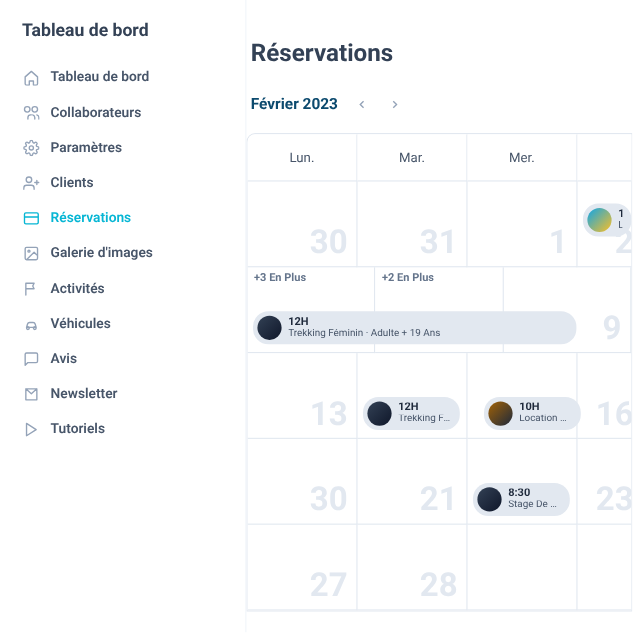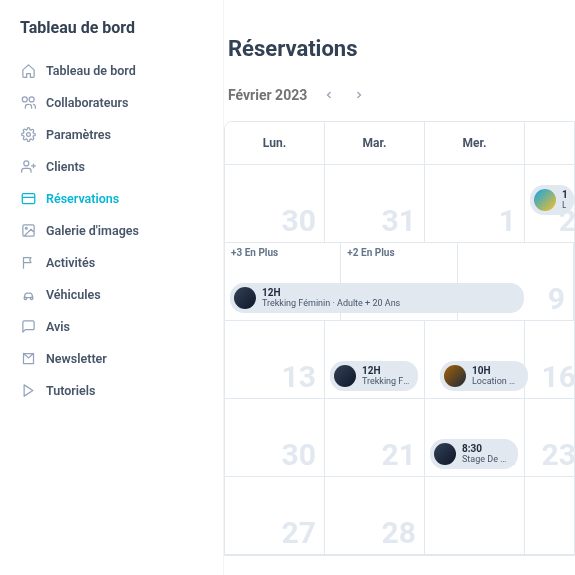--- a/index.html
+++ b/index.html
@@ -58,39 +58,39 @@
     color: #334155;
     padding: 0 0 26px 4px;
   }
   .month-row {
     display: flex;
     align-items: center;
     gap: 14px;
     padding-left: 4px;
     margin-bottom: 18px;
   }
-  .month-label { font-size: 14px; font-weight: 700; color: #737373; }
+  .month-label { font-size: 14px; font-weight: 700; color: #0c4a6e; }
   .chev {
     width: 16px; height: 16px;
     color: #94a3b8;
     cursor: pointer;
     display: flex; align-items: center; justify-content: center;
   }
   .calendar {
     border: 1px solid #e2e8f0;
     border-radius: 8px 0 0 0;
     overflow: hidden;
   }
   .cal-row { display: flex; }
   .cal-head {
     flex: 1;
     min-width: 100px;
     text-align: center;
     font-size: 12px;
-    font-weight: 700;
+    font-weight: 400;
     color: #475569;
     padding: 14px 0;
     border-right: 1px solid #e2e8f0;
     border-bottom: 1px solid #e2e8f0;
     background: #fff;
   }
   .cal-head.last-vis { min-width: 60px; }
   .cell {
     flex: 1;
     min-width: 100px;
@@ -294,21 +294,21 @@
             <div class="daynum">7</div>
             <div class="more">+2 En Plus</div>
           </div>
           <div class="cell partial">
             <div class="daynum">9</div>
           </div>
           <div class="event span3" style="left: 5px; top: 40px;">
             <span class="avatar c3"></span>
             <span class="event-txt">
               <span class="event-time">12H</span>
-              <span class="event-title">Trekking Féminin · Adulte + 20 Ans</span>
+              <span class="event-title">Trekking Féminin · Adulte + 19 Ans</span>
             </span>
           </div>
         </div>
         <div class="cal-row week-row">
           <div class="cell">
             <div class="daynum">13</div>
           </div>
           <div class="cell">
             <div class="daynum">14</div>
           </div>

